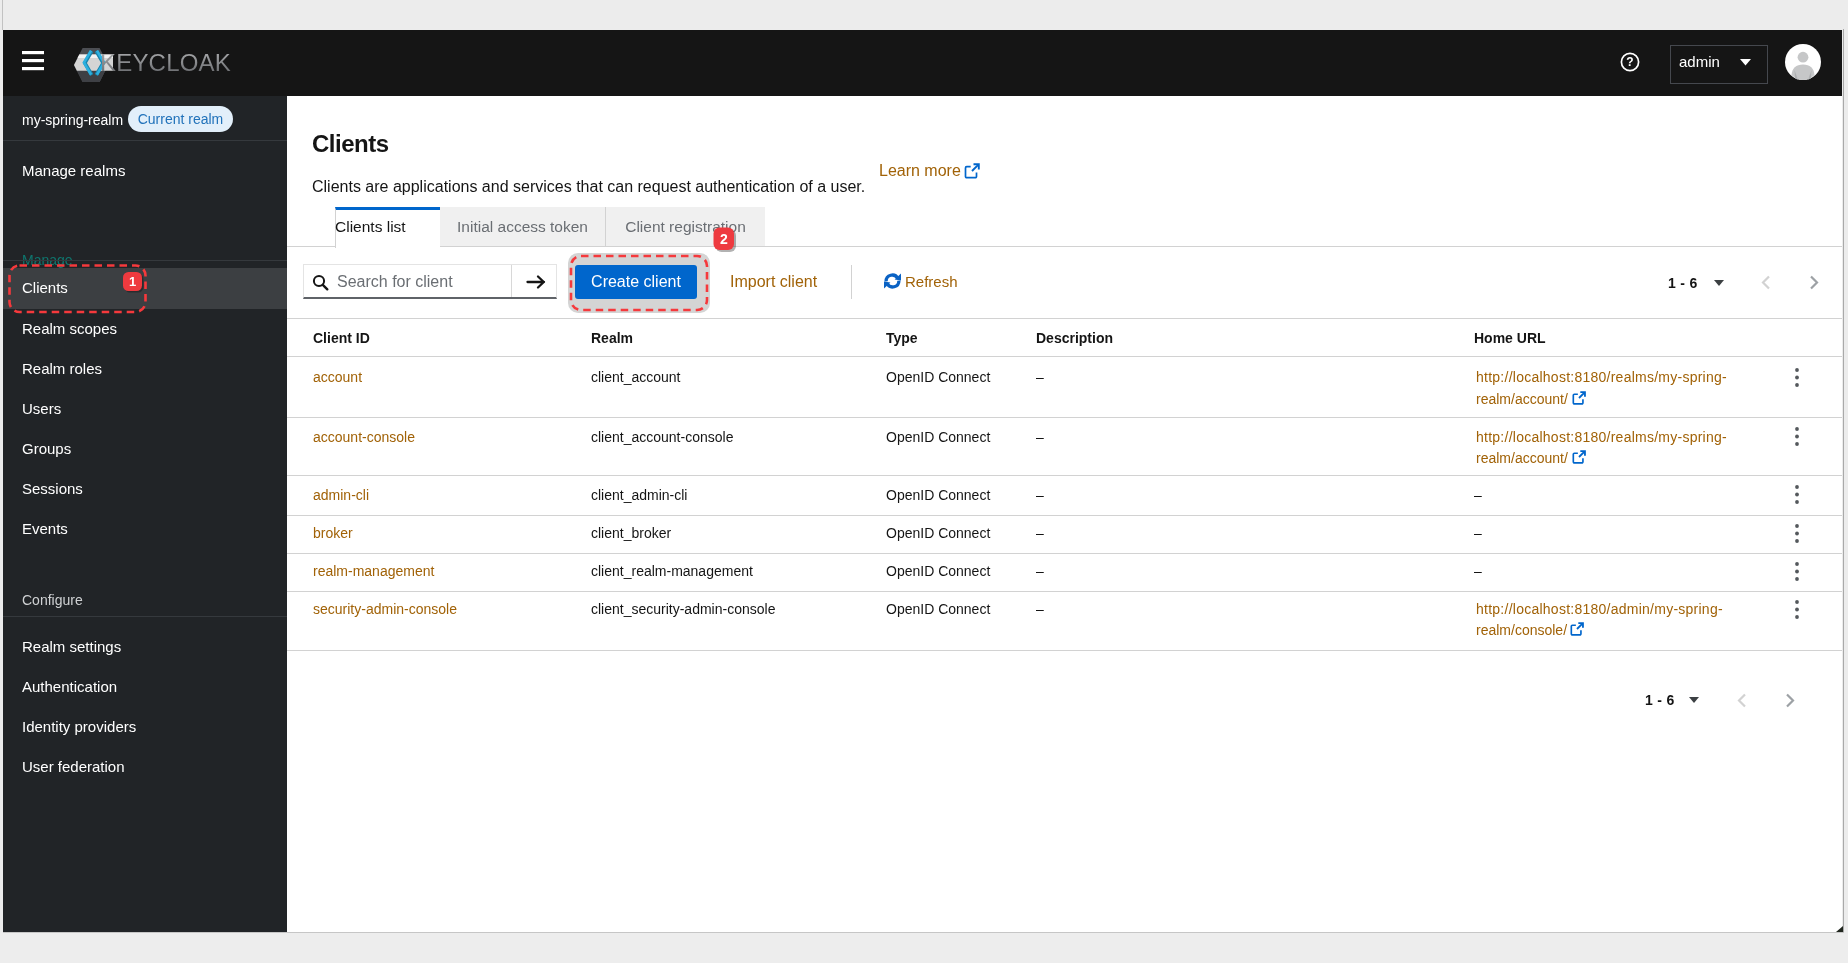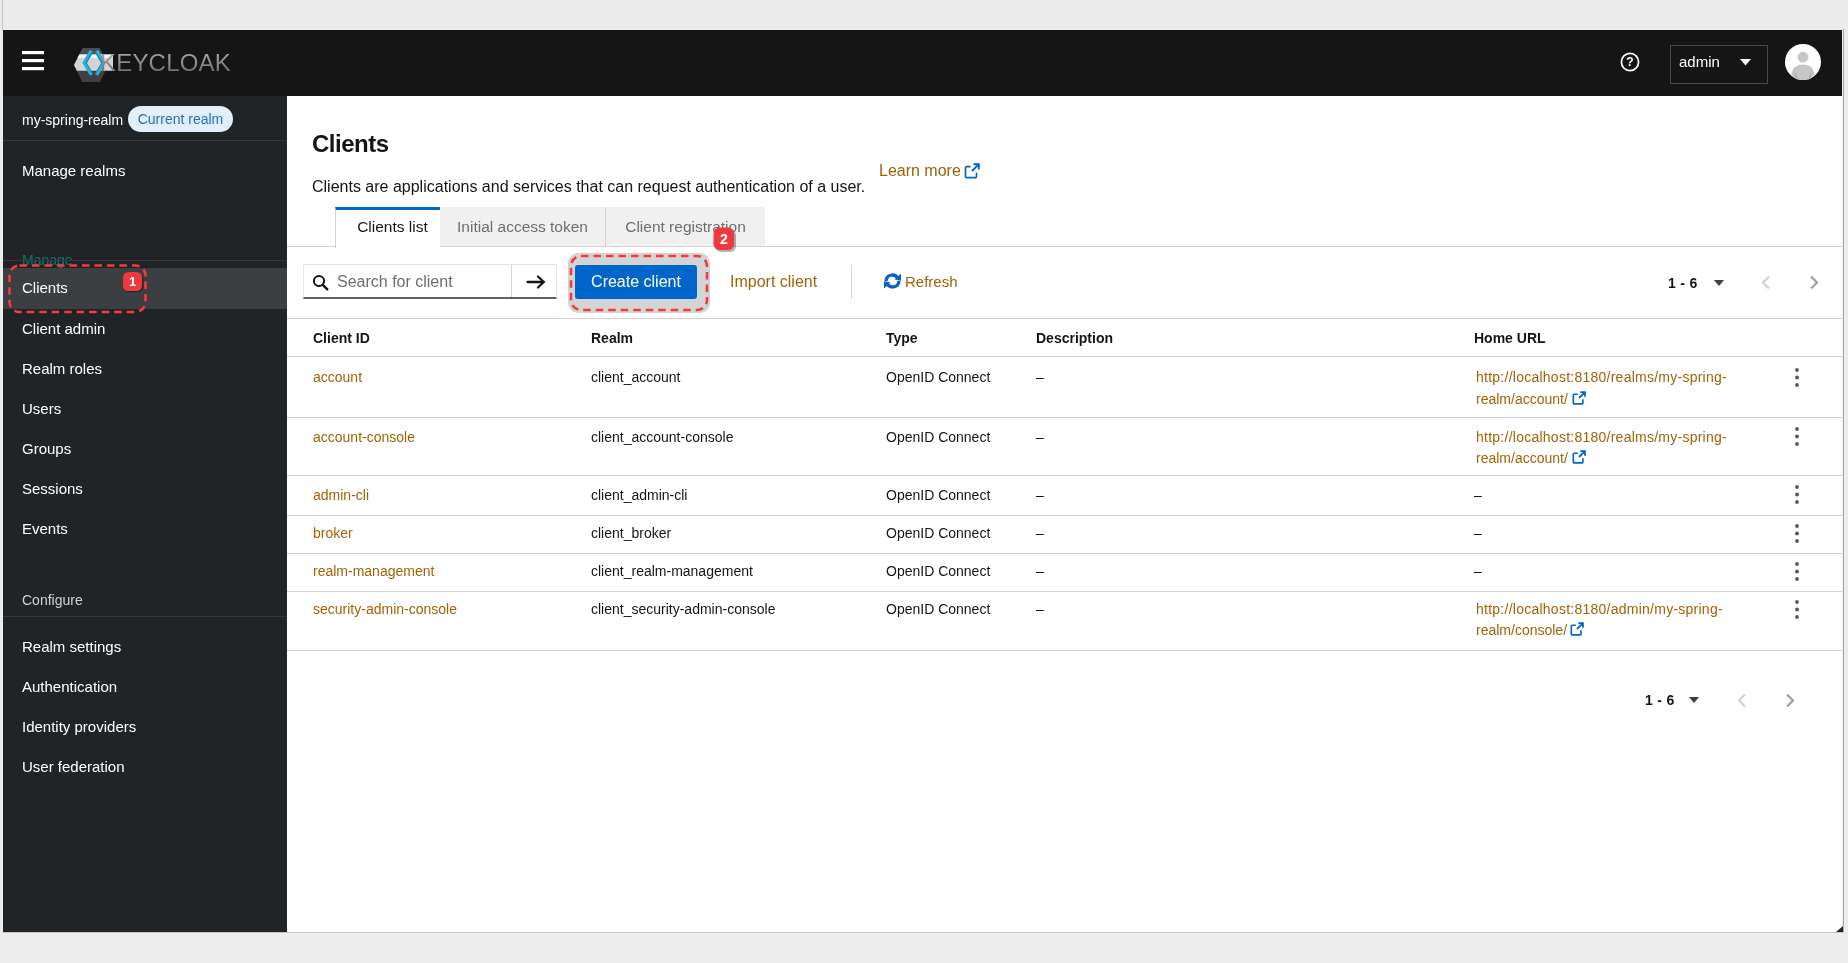--- a/index.html
+++ b/index.html
@@ -65,21 +65,21 @@
 <div class="a" style="left:3px;top:96px;width:284px;height:836px;background:#212427"></div>
 <div class="t w" style="left:22px;top:110px;font-size:14px">my-spring-realm</div>
 <div class="a" style="left:128px;top:106px;width:105px;height:26px;border-radius:13px;background:#e2effa"></div>
 <div class="t" style="left:128px;top:109px;width:105px;text-align:center;font-size:14px;color:#2172ba">Current realm</div>
 <div class="a" style="left:3px;top:140px;width:284px;height:1px;background:#35393d"></div>
 <div class="t w" style="left:22px;top:161px">Manage realms</div>
 <div class="t" style="left:22px;top:250px;font-size:14px;color:#0f766e">Manage</div>
 <div class="a" style="left:3px;top:260px;width:284px;height:1px;background:#35393d"></div>
 <div class="a" style="left:3px;top:268px;width:284px;height:41px;background:#3c3f42"></div>
 <div class="t w" style="left:22px;top:278px">Clients</div>
-<div class="t w" style="left:22px;top:319px">Client admin</div>
+<div class="t w" style="left:22px;top:319px">Realm scopes</div>
 <div class="t w" style="left:22px;top:359px">Realm roles</div>
 <div class="t w" style="left:22px;top:399px">Users</div>
 <div class="t w" style="left:22px;top:439px">Groups</div>
 <div class="t w" style="left:22px;top:479px">Sessions</div>
 <div class="t w" style="left:22px;top:519px">Events</div>
 <div class="t" style="left:22px;top:590px;font-size:14px;color:#cfd1d3">Configure</div>
 <div class="a" style="left:3px;top:616px;width:284px;height:1px;background:#35393d"></div>
 <div class="t w" style="left:22px;top:637px">Realm settings</div>
 <div class="t w" style="left:22px;top:677px">Authentication</div>
 <div class="t w" style="left:22px;top:717px">Identity providers</div>
@@ -91,21 +91,21 @@
 <svg class="a" style="left:964px;top:163px" width="16" height="16" viewBox="0 0 16 16">
   <path d="M12.5 9.5v4a1.2 1.2 0 0 1-1.2 1.2H2.7a1.2 1.2 0 0 1-1.2-1.2V4.9a1.2 1.2 0 0 1 1.2-1.2h4" fill="none" stroke="#0066cc" stroke-width="1.7"></path>
   <path d="M9.5 1.2h5.3v5.3" fill="none" stroke="#0066cc" stroke-width="1.9"></path>
   <path d="M14.2 1.8 8 8" fill="none" stroke="#0066cc" stroke-width="1.9"></path>
 </svg>
 
 <div class="a" style="left:287px;top:246px;width:1555px;height:1px;background:#d2d2d2"></div>
 <div class="a" style="left:440px;top:207px;width:166px;height:39px;background:#f0f0f0;border-right:1px solid #d2d2d2"></div>
 <div class="a" style="left:606px;top:207px;width:159px;height:39px;background:#f0f0f0"></div>
 <div class="a" style="left:335px;top:207px;width:105px;height:41px;background:#fff;border-top:3px solid #0066cc;border-left:1px solid #d2d2d2"></div>
-<div class="t" style="left:335px;top:217px;width:115px;text-align:center;font-size:15.5px">Clients list</div>
+<div class="t" style="left:335px;top:217px;width:115px;text-align:left;font-size:15.5px">Clients list</div>
 <div class="t gray" style="left:440px;top:217px;width:165px;text-align:center;font-size:15.5px">Initial access token</div>
 <div class="t gray" style="left:606px;top:217px;width:159px;text-align:center;font-size:15.5px">Client registration</div>
 
 <div class="a" style="left:303px;top:264px;width:254px;height:35px;background:#fff;border:1px solid #e4e4e4;border-bottom:2px solid #5f6368"></div>
 <div class="a" style="left:511px;top:265px;width:1px;height:32px;background:#d8d8d8"></div>
 <svg class="a" style="left:312px;top:274px" width="17" height="17" viewBox="0 0 17 17">
     <circle cx="7" cy="7" r="5.1" fill="none" stroke="#151515" stroke-width="2"></circle>
     <line x1="10.8" y1="10.8" x2="15.3" y2="15.3" stroke="#151515" stroke-width="2.4" stroke-linecap="round"></line>
   </svg>
 <div class="t gray" style="left:337px;top:272px;font-size:16px">Search for client</div>

